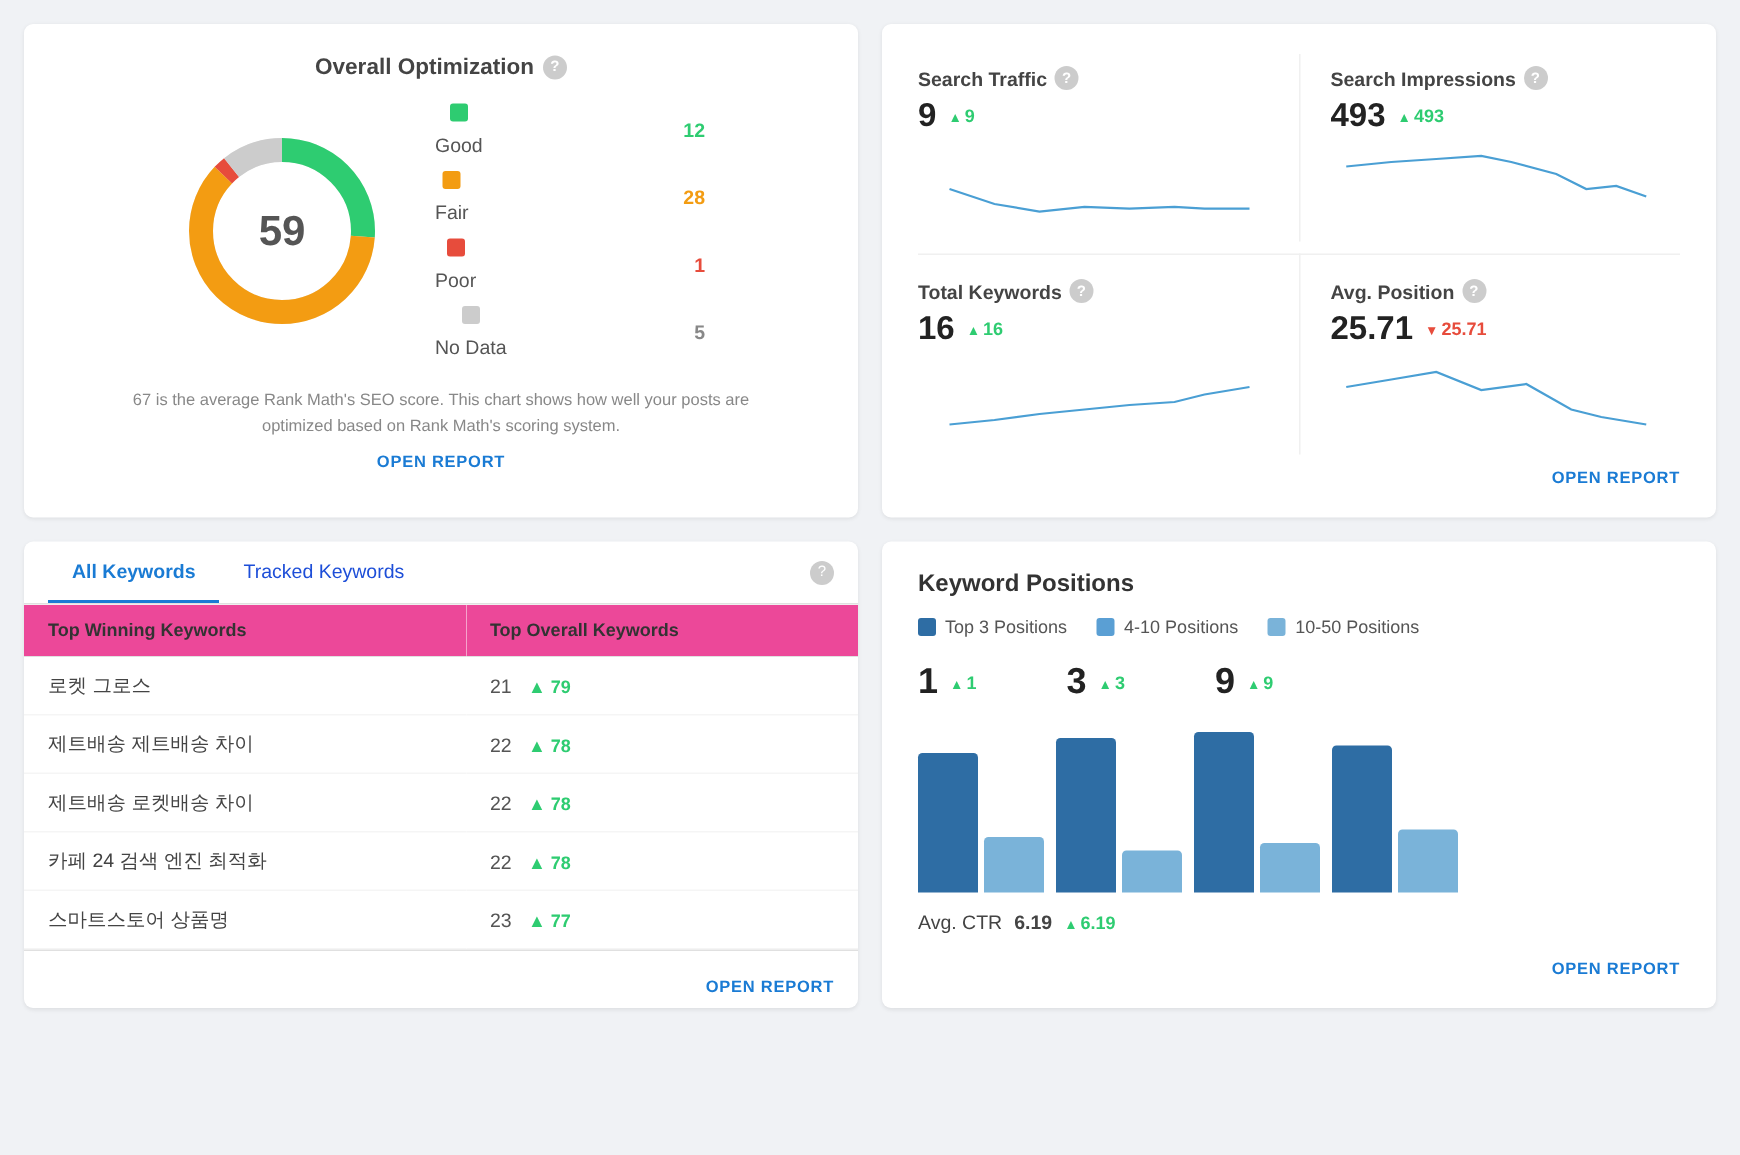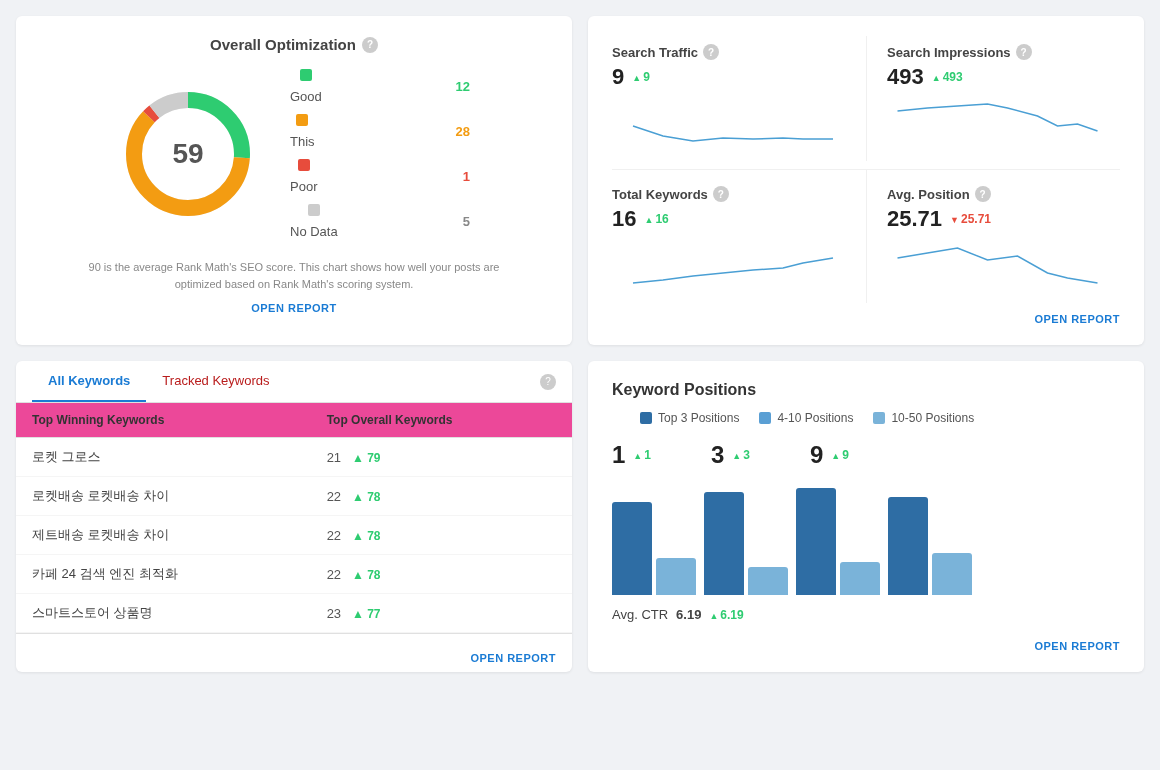--- a/index.html
+++ b/index.html
@@ -205,21 +205,21 @@
       border-bottom: 1px solid #e0e0e0;
       padding: 0 16px;
       align-items: center;
     }
     .tab {
       padding: 12px 16px;
       font-size: 13px;
       font-weight: 500;
       cursor: pointer;
       border-bottom: 2px solid transparent;
-      color: #b91c1c;
+      color: #1d4ed8;
     }
     .tab.active {
       border-bottom-color: #1a7bd4;
       color: #1a7bd4;
       font-weight: 600;
     }
     .tab-spacer { flex: 1; }
     .keywords-table {
       flex: 1;
       overflow: auto;
@@ -271,21 +271,20 @@
     .positions-title {
       font-size: 16px;
       font-weight: 600;
       color: #333;
       margin-bottom: 12px;
     }
     .positions-legend {
       display: flex;
       gap: 20px;
       margin-bottom: 16px;
-      margin-left: 28px;
     }
     .pos-legend-item {
       display: flex;
       align-items: center;
       gap: 6px;
       font-size: 12px;
       color: #555;
     }
     .pos-dot {
       width: 12px; height: 12px;
@@ -375,41 +374,41 @@
         <div class="legend-item">
           <div class="legend-left">
             <div class="legend-dot" style="background:#2ecc71"></div>
             <span class="legend-label">Good</span>
           </div>
           <span class="legend-value" style="color:#2ecc71">12</span>
         </div>
         <div class="legend-item">
           <div class="legend-left">
             <div class="legend-dot" style="background:#f39c12"></div>
-            <span class="legend-label">This</span>
+            <span class="legend-label">Fair</span>
           </div>
           <span class="legend-value" style="color:#f39c12">28</span>
         </div>
         <div class="legend-item">
           <div class="legend-left">
             <div class="legend-dot" style="background:#e74c3c"></div>
             <span class="legend-label">Poor</span>
           </div>
           <span class="legend-value" style="color:#e74c3c">1</span>
         </div>
         <div class="legend-item">
           <div class="legend-left">
             <div class="legend-dot" style="background:#cccccc"></div>
             <span class="legend-label">No Data</span>
           </div>
           <span class="legend-value" style="color:#888">5</span>
         </div>
       </div>
     </div>
-    <p class="opt-description">90 is the average Rank Math's SEO score. This chart shows how well your posts are optimized based on Rank Math's scoring system.</p>
+    <p class="opt-description">67 is the average Rank Math's SEO score. This chart shows how well your posts are optimized based on Rank Math's scoring system.</p>
     <a class="open-report-link">OPEN REPORT</a>
   </div>
 
   <div class="card search-card">
     <div class="metrics-grid">
 
       <div class="metric-block">
         <div class="metric-title">
           <span>Search Traffic</span>
           <span class="help-icon">?</span>
@@ -498,21 +497,21 @@
         <tbody id="keywords-tbody">
         <tr>
       <td>로켓 그로스</td>
       <td>
         <span class="kw-position">21</span>
         &nbsp;
         <span class="kw-change">▲ 79</span>
       </td>
     </tr>
             <tr>
-      <td>로켓배송 로켓배송 차이</td>
+      <td>제트배송 제트배송 차이</td>
       <td>
         <span class="kw-position">22</span>
         &nbsp;
         <span class="kw-change">▲ 78</span>
       </td>
     </tr>
             <tr>
       <td>제트배송 로켓배송 차이</td>
       <td>
         <span class="kw-position">22</span>

